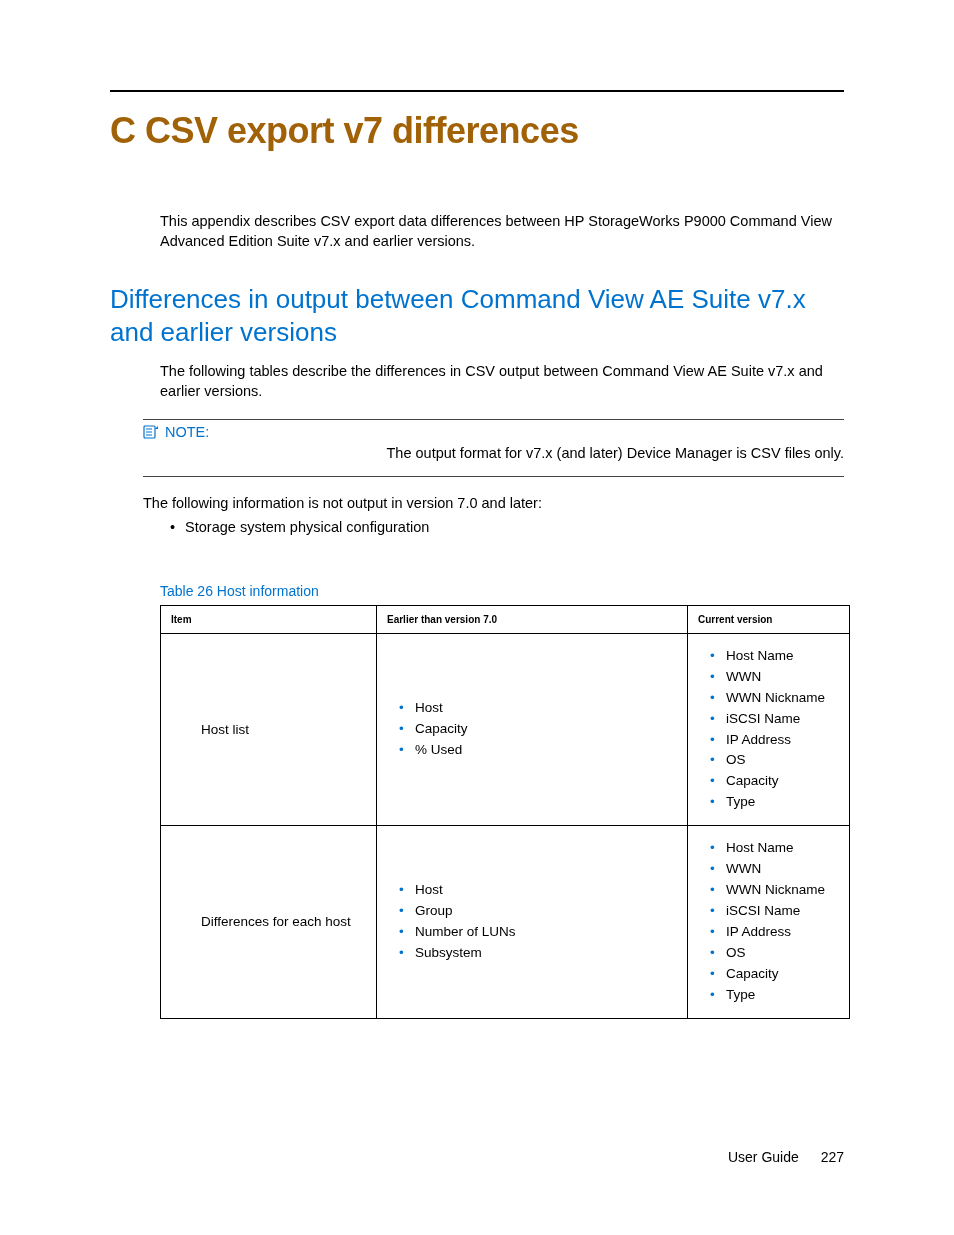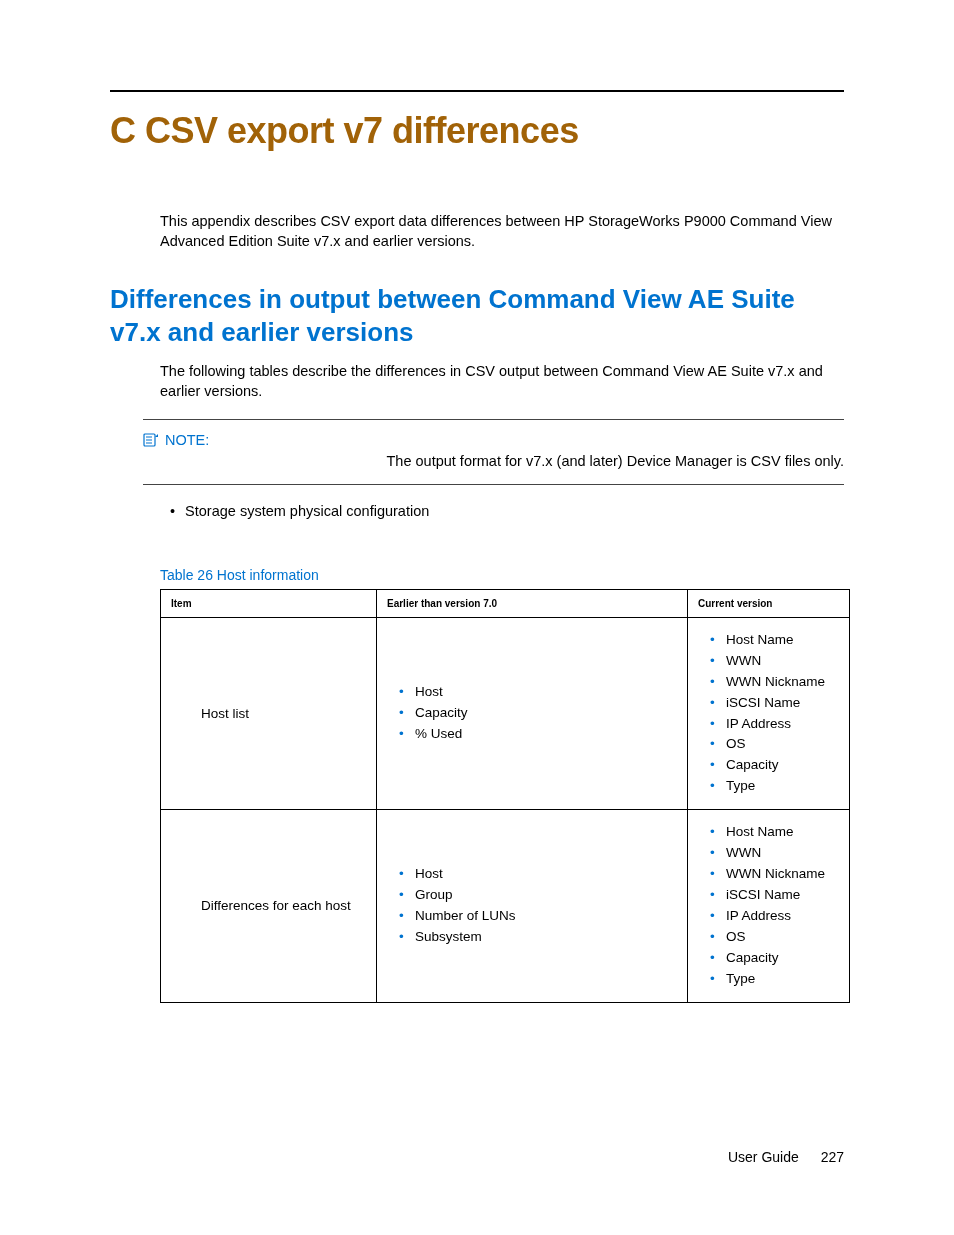--- a/index.html
+++ b/index.html
@@ -29,35 +29,35 @@
   }
   .intro {
     margin-left: 50px;
     font-size: 14.5px;
     line-height: 1.35;
     margin-bottom: 32px;
   }
   h2 {
     font-size: 26px;
     color: #0073cf;
-    font-weight: bold;
+    font-weight: normal;
     margin: 0 0 14px 0;
     line-height: 1.25;
   }
   .body-text {
     margin-left: 50px;
     font-size: 14.5px;
     line-height: 1.35;
     margin-bottom: 14px;
   }
   .note-block {
     margin: 18px 0 18px 33px;
     border-top: 1px solid #444;
     border-bottom: 1px solid #444;
-    padding: 12px 0 12px 0;
+    padding: 4px 0 12px 0;
   }
   .note-label {
     color: #0073cf;
     font-size: 14.5px;
     display: flex;
     align-items: center;
     gap: 6px;
     margin-bottom: 4px;
   }
   .note-icon {
@@ -159,20 +159,21 @@
           <line x1="3" y1="5" x2="9" y2="5" stroke="#0073cf" stroke-width="1"></line>
           <line x1="3" y1="8" x2="9" y2="8" stroke="#0073cf" stroke-width="1"></line>
           <line x1="3" y1="11" x2="9" y2="11" stroke="#0073cf" stroke-width="1"></line>
         </svg>
       </span>
       <span>NOTE:</span>
     </div>
     <div class="note-body">The output format for v7.x (and later) Device Manager is CSV files only.</div>
   </div>
 
+  <div class="emit-text">The following information is not output in version 7.0 and later:</div>
   <ul class="out-bullets">
     <li>Storage system physical configuration</li>
   </ul>
 
   <div class="table-caption">Table 26 Host information</div>
 
   <table class="host-table">
     <thead>
       <tr>
         <th>Item</th>

